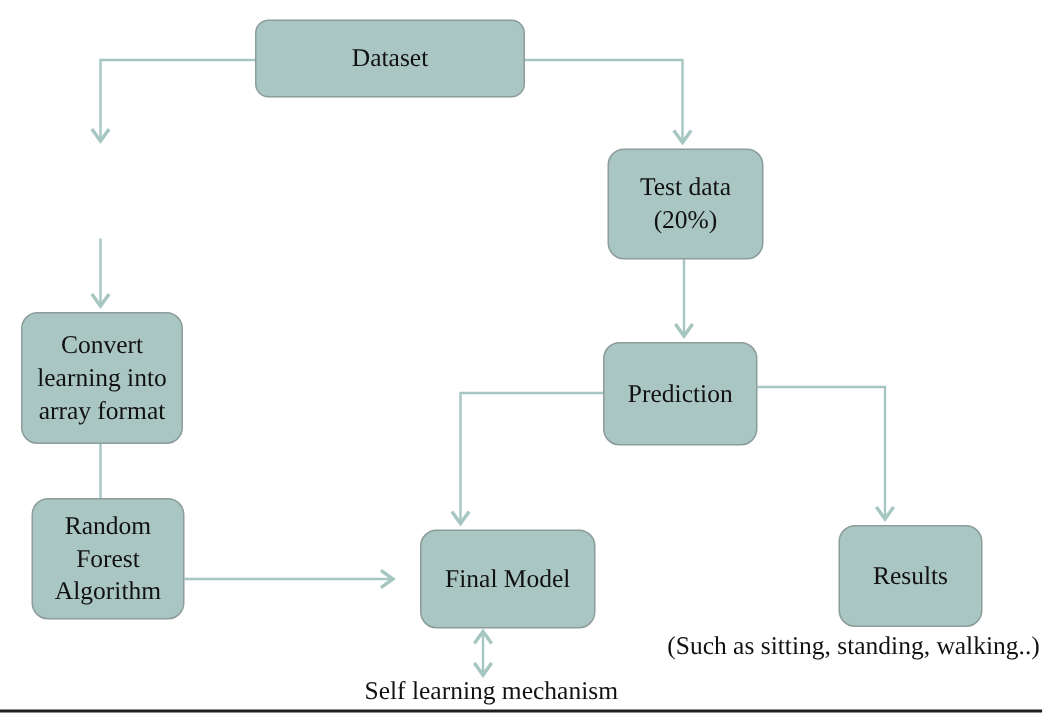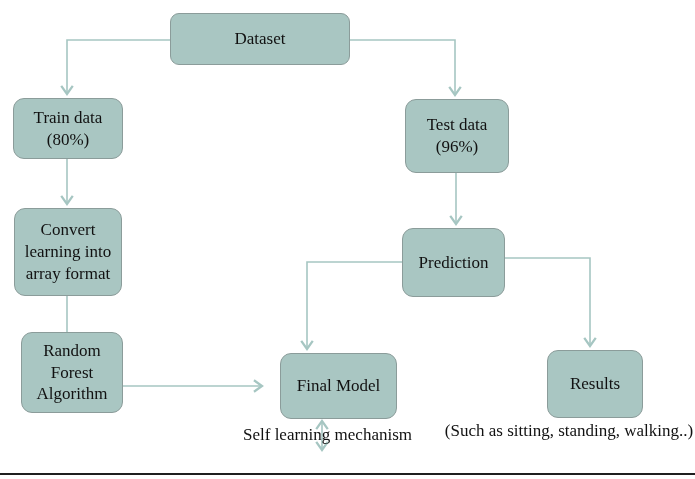--- a/index.html
+++ b/index.html
@@ -38,29 +38,29 @@
     line-height: 1.28;
     color: #111111;
   }
   .node-dataset      { left: 170px; top: 13px;  width: 180px; height: 52px; border-radius: 9px; text-align: right; }
   .node-train        { left: 13px;  top: 98px;  width: 110px; height: 61px; }
   .node-test         { left: 405px; top: 99px;  width: 104px; height: 74px; }
   .node-convert      { left: 14px;  top: 208px; width: 108px; height: 88px; }
   .node-prediction   { left: 402px; top: 228px; width: 103px; height: 69px; }
   .node-random-forest{ left: 21px;  top: 332px; width: 102px; height: 81px; }
   .node-final-model  { left: 280px; top: 353px; width: 117px; height: 66px; }
-  .node-results      { left: 547px; top: 350px; width: 96px;  height: 68px; }
+  .node-results      { left: 559px; top: 350px; width: 96px;  height: 68px; }
   .caption {
     position: absolute;
     font-size: 17px;
     color: #111111;
     white-space: nowrap;
   }
   .caption-results { left: 441px; top: 421px; width: 256px; text-align: center; }
-  .caption-self    { left: 243px; top: 425px; width: 168px; }
+  .caption-self    { left: 243px; top: 451px; width: 168px; }
   .bottom-rule {
     position: absolute;
     left: 0;
     top: 473px;
     width: 695px;
     height: 2px;
     background: #1f1f1f;
   }
 </style>
 </head>
@@ -82,25 +82,23 @@
       <polyline points="123,386 262,386" marker-end="url(#arrow)"></polyline>
       <polyline points="456,173 456,224" marker-end="url(#arrow)"></polyline>
       <polyline points="402,262 307,262 307,349" marker-end="url(#arrow)"></polyline>
       <polyline points="505,258 590,258 590,346" marker-end="url(#arrow)"></polyline>
       <polyline points="322,421 322,450" marker-start="url(#arrow)" marker-end="url(#arrow)"></polyline>
     </g>
   </svg>
 
   <div class="node node-dataset">Dataset</div>
 
-  <div class="node node-train">Train data
-(80%)</div>
 
   <div class="node node-test">Test data
-(96%)</div>
+(20%)</div>
 
   <div class="node node-convert">Convert
 learning into
 array format</div>
 
   <div class="node node-prediction">Prediction</div>
 
   <div class="node node-random-forest">Random
 Forest
 Algorithm</div>

